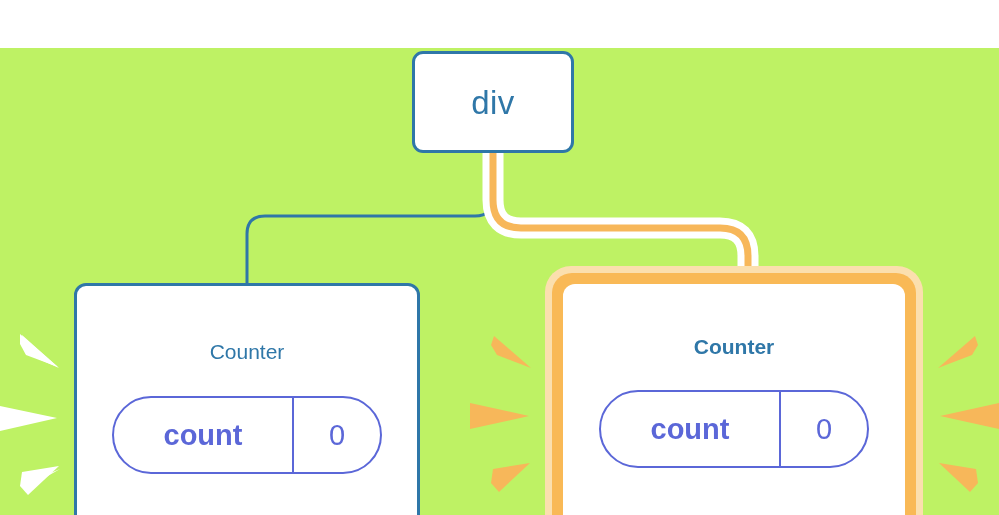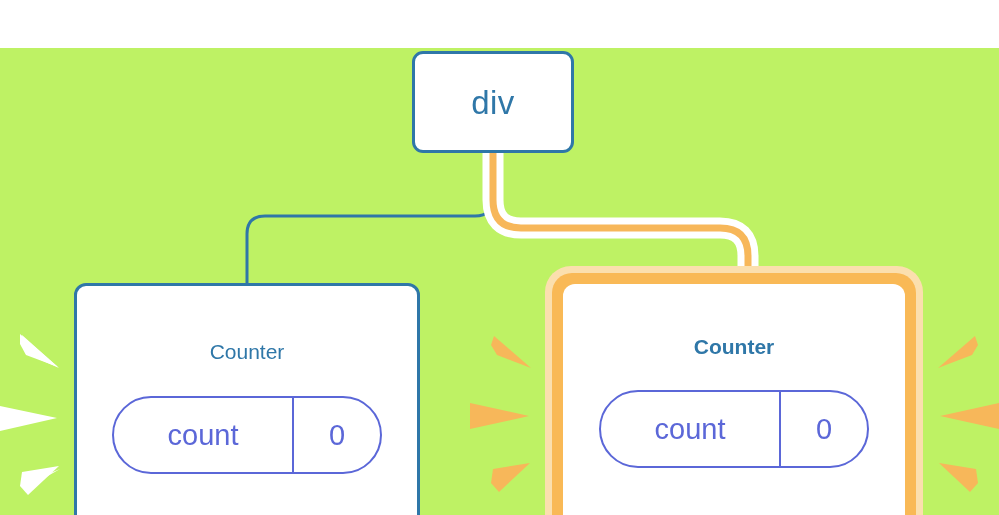--- a/index.html
+++ b/index.html
@@ -128,20 +128,21 @@
   .pill-key, .pill-val {
     display: flex;
     align-items: center;
     justify-content: center;
     color: #5b67d8;
     font-size: 29px;
     line-height: 1;
   }
   .pill-key {
     flex: 0 0 178px;
+    font-weight: bold;
   }
   .pill-sep {
     width: 2px;
     background: #5b67d8;
     flex: 0 0 2px;
   }
   .pill-val {
     flex: 1 1 auto;
   }
 </style>

